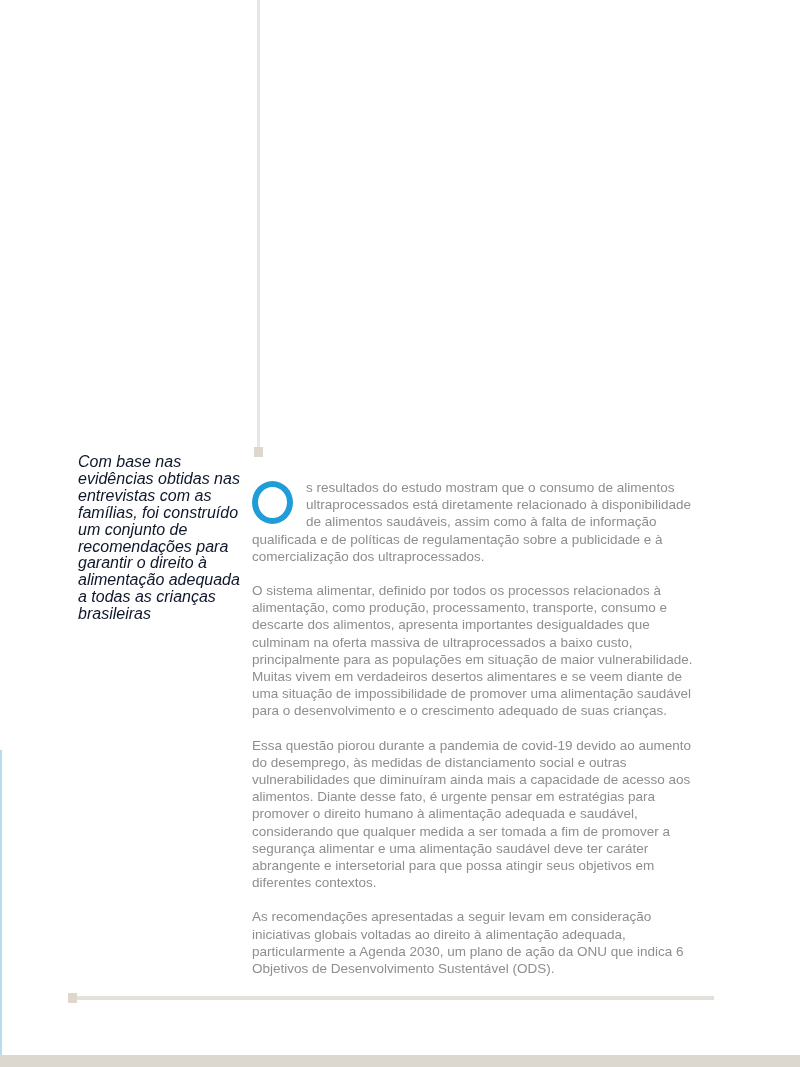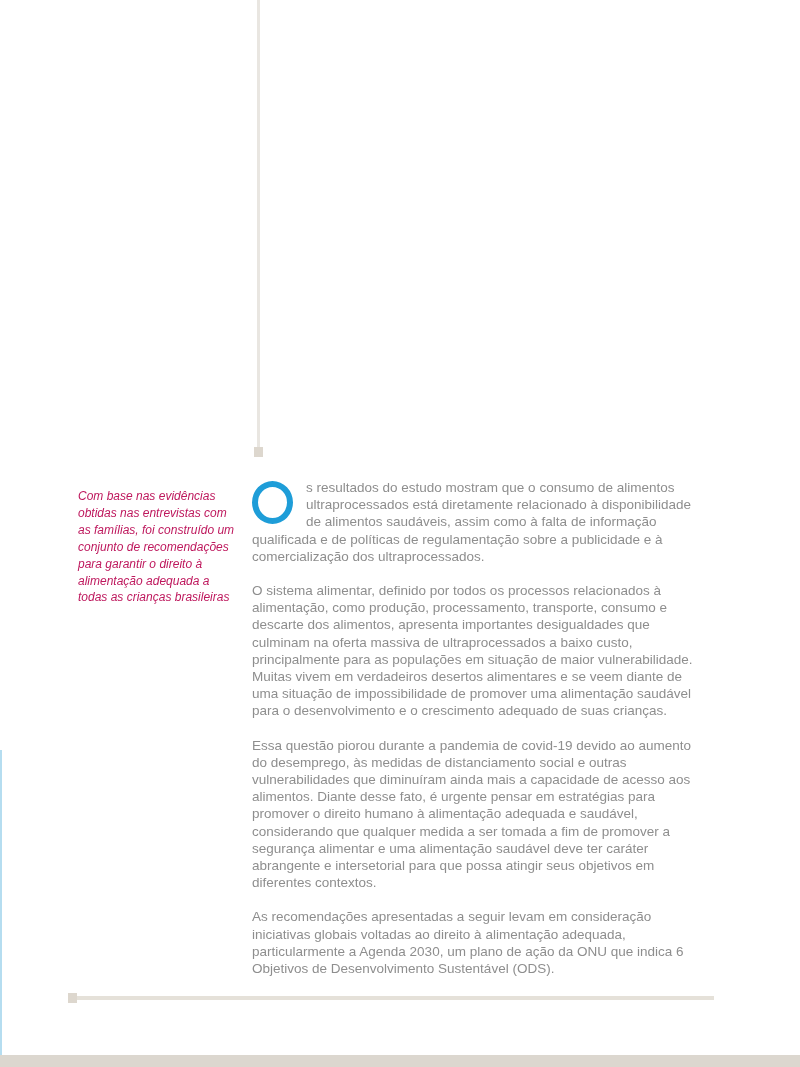--- a/index.html
+++ b/index.html
@@ -31,26 +31,26 @@
     top: 447px;
     width: 9px;
     height: 10px;
     background: #ddd7ce;
   }
 
   
   .margin-note {
     position: absolute;
     left: 78px;
-    top: 488px;
+    top: 454px;
     width: 162px;
-    font-size: 12px;
+    font-size: 16px;
     font-style: italic;
     line-height: 16.9px;
-    color: #be185d;
+    color: #0f172a;
   }
 
   
   .article {
     position: absolute;
     left: 252px;
     top: 479px;
     width: 467px;
   }
   .article p {

